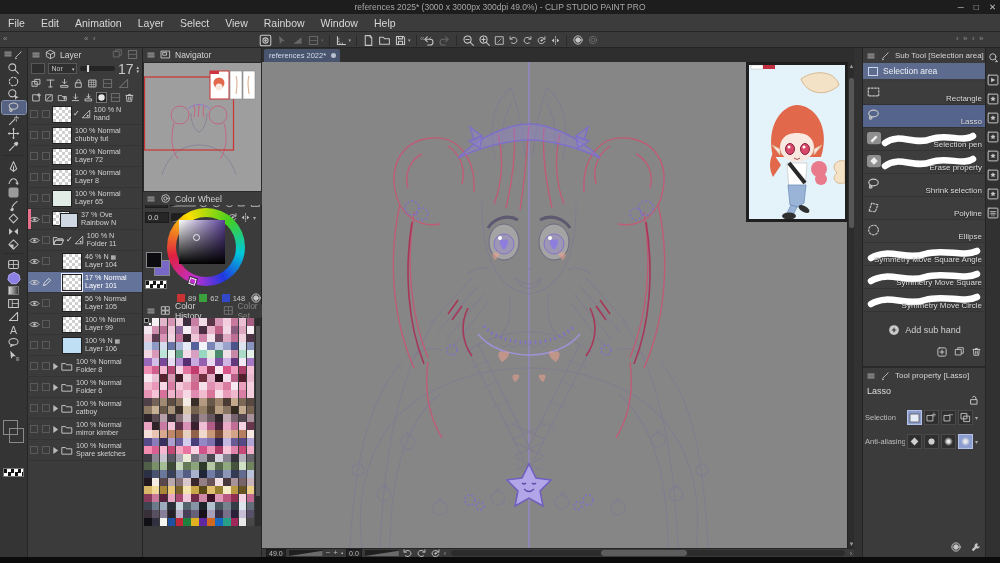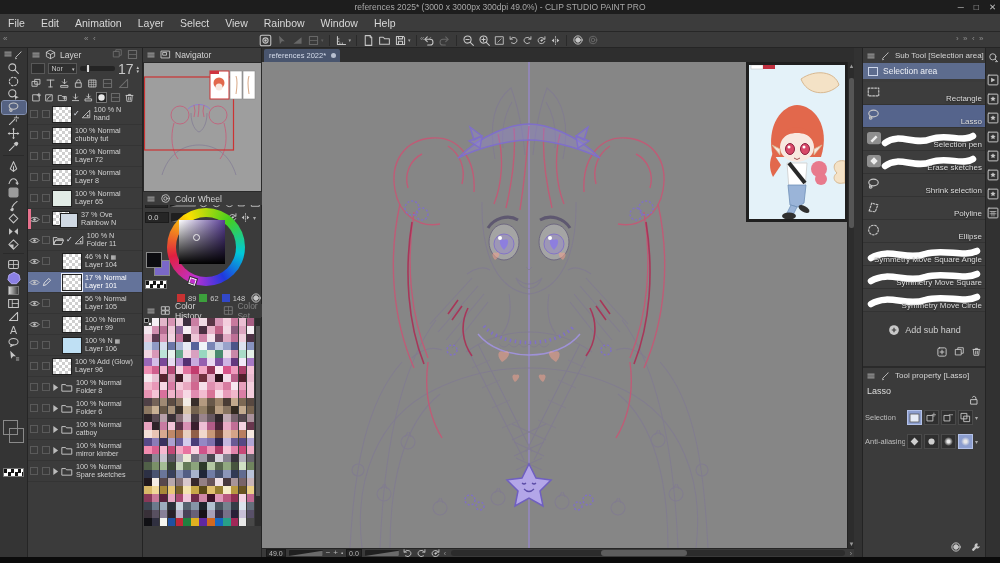--- a/index.html
+++ b/index.html
@@ -714,30 +714,20 @@
         <div class="lrow">
           <span class="slot">
             <span class="sq"></span>
           </span>
           <span class="slot">
             <span class="sq"></span>
           </span>
           <span style="width:10px"></span>
           <span class="thumb" style="background:#bfe0f4"></span>
           <span class="ltext">100 % N <span style="font-size:6px">▦</span><br>Layer 106</span>
-        </div>
-        <div class="lrow">
-          <span class="slot">
-            <span class="sq"></span>
-          </span>
-          <span class="slot">
-            <span class="sq"></span>
-          </span>
-          <span class="thumb checker" style=""></span>
-          <span class="ltext">100 % Add (Glow)<br>Layer 96</span>
         </div>
         <div class="lrow">
           <span class="slot">
             <span class="sq"></span>
           </span>
           <span class="slot">
             <span class="sq"></span>
           </span>
           <span style="margin-right:2px">
             <svg width="7" height="9" viewBox="0 0 8 10">
@@ -1598,21 +1588,21 @@
         <div class="strow" style="top: 103px;">
           <span class="sticon">
             <svg width="16" height="14" viewBox="0 0 18 16">
               <rect x="1" y="1" width="16" height="14" rx="3" fill="#8f8f8f"></rect>
               <rect x="6" y="5" width="6" height="6" transform="rotate(45 9 8)" fill="#ededed"></rect>
             </svg>
           </span>
           <svg class="wave" width="96" height="19" viewBox="0 0 96 19">
             <path d="M4 13 C18 2 34 16 50 9 C66 3 82 13 92 6" stroke="#fff" stroke-width="6.5" fill="none" stroke-linecap="round"></path>
           </svg>
-          <span class="stlabel">Erase sketches</span>
+          <span class="stlabel">Erase property</span>
         </div>
         <div class="strow" style="top: 126px;">
           <span class="sticon">
             <svg width="15" height="14" viewBox="0 0 16 16" fill="none" stroke="#c6c6c6" stroke-width="1.3" stroke-linecap="round" stroke-linejoin="round">
               <ellipse cx="8" cy="6.3" rx="5.4" ry="3.8"></ellipse>
               <path d="M4.2 9 C2.6 11.4 3.4 13.2 5.4 12.6 C7 12.2 6.2 10.4 4.9 10.9"></path>
             </svg>
           </span>
           <span class="stlabel">Shrink selection</span>
         </div>

